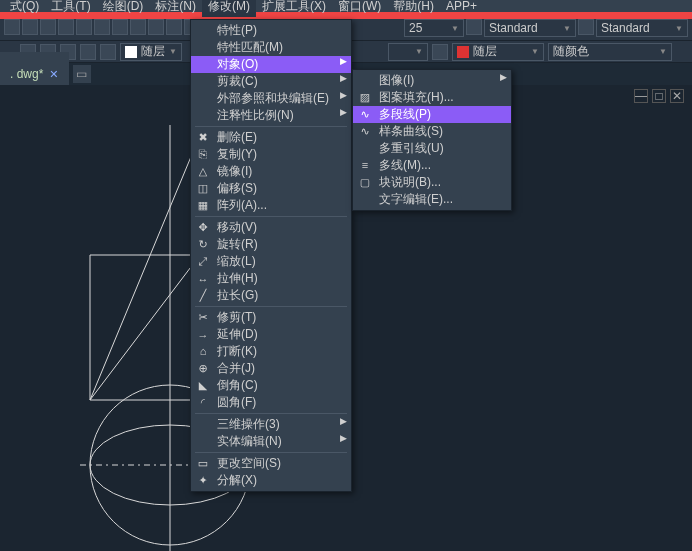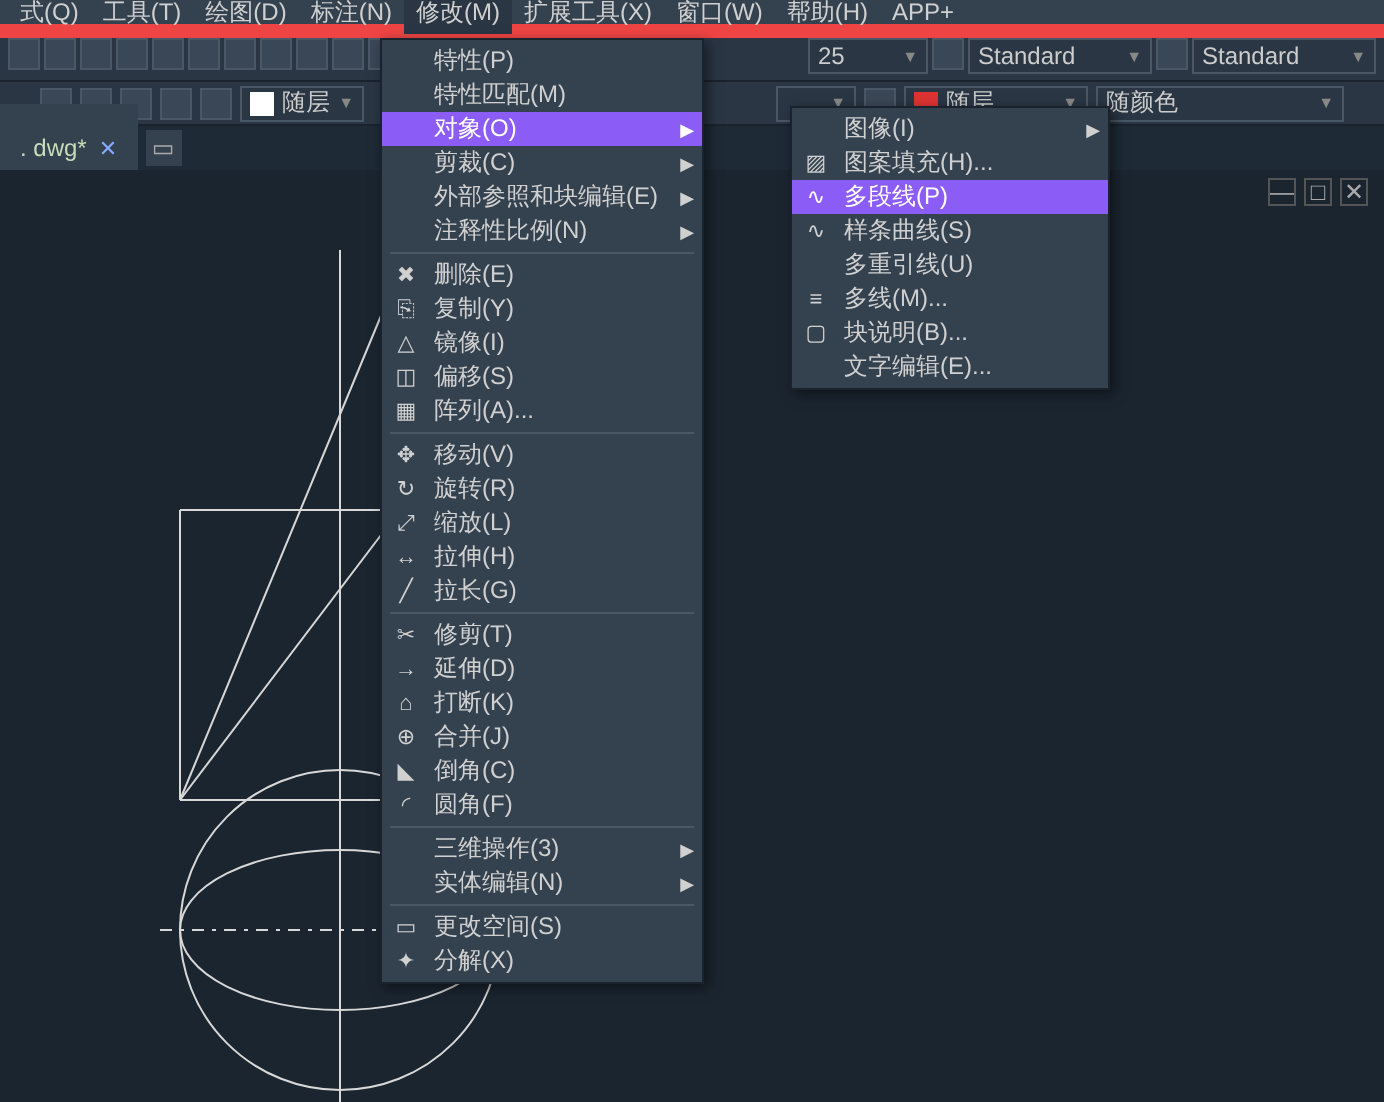--- a/index.html
+++ b/index.html
@@ -22,28 +22,28 @@
 .tab { background: #34414f; padding: 15px 10px; display: flex; align-items: center; gap: 6px; color: #c5ddb8; text-align: center; }
 .tab .close { color: #88aaff; cursor: pointer; font-size: 11px; }
 .newtab { width: 18px; height: 18px; margin-left: 4px; background: #34414f; display: flex; align-items: center; justify-content: center; color: #aaa; }
 
 .canvas { position: absolute; left: 0; top: 85px; right: 0; bottom: 0; background: #1b2530; }
 .drawing { position: absolute; left: 60px; top: 40px; }
 .viewctrl { position: absolute; right: 8px; top: 4px; display: flex; gap: 4px; color: #aaa; font-size: 10px; }
 .viewctrl span { width: 14px; height: 14px; border: 1px solid #555; display: inline-flex; align-items: center; justify-content: center; }
 
 .popup { position: absolute; background: #34414f; border: 1px solid #1a232d; box-shadow: 2px 2px 6px rgba(0,0,0,.5); padding: 2px 0; }
-.popup .row { display: flex; align-items: center; height: 17px; padding: 0 3px 0 26px; position: relative; white-space: nowrap; cursor: default; }
+.popup .row { display: flex; align-items: flex-start; height: 17px; padding: 0 3px 0 26px; position: relative; white-space: nowrap; cursor: default; }
 .popup .row.sel { background: #8b5cf6; color: #fff; }
 .popup .row .ico { position: absolute; left: 4px; width: 16px; height: 16px; display: flex; align-items: center; justify-content: center; font-size: 11px; }
 .popup .row .arrow { position: absolute; right: 4px; font-size: 9px; }
 .popup .sep { height: 1px; background: #4a5766; margin: 2px 4px; }
 
 #menu1 { left: 190px; top: 19px; width: 162px; }
-#menu2 { left: 352px; top: 53px; width: 160px; margin-left: 43px; }
+#menu2 { left: 352px; top: 69px; width: 160px; }
 </style>
 </head>
 <body>
 
 <div class="menubar">
   <span class="mitem">式(Q)</span>
   <span class="mitem">工具(T)</span>
   <span class="mitem">绘图(D)</span>
   <span class="mitem">标注(N)</span>
   <span class="mitem active">修改(M)</span>

